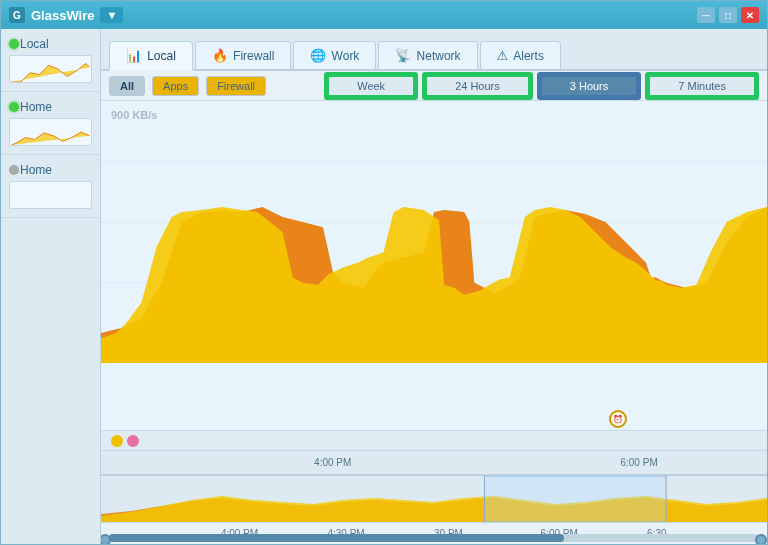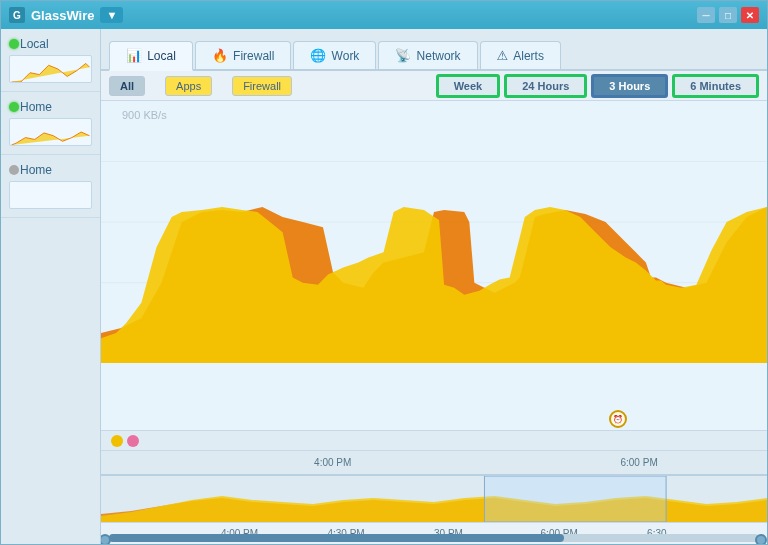--- a/index.html
+++ b/index.html
@@ -158,71 +158,71 @@
       border-bottom: 2px solid #f0f8ff;
       margin-bottom: -2px;
     }
     .tab-icon { font-size: 13px; }
     .sub-bar {
       height: 30px;
       background: #e8f0f8;
       display: flex;
       align-items: center;
       padding: 0 8px;
-      gap: 20px;
+      gap: 7px;
       border-bottom: 1px solid #c8d8e8;
       flex-shrink: 0;
     }
     .sub-btn {
       padding: 3px 10px;
       border: 1px solid #b8c8d8;
       border-radius: 3px;
       cursor: pointer;
       font-size: 11px;
-      background: #fde047;
+      background: #eab308;
       color: #446688;
     }
     .sub-btn.active {
       background: #b8ccd8;
       color: #224466;
       font-weight: bold;
     }
     .time-controls {
       margin-left: auto;
       display: flex;
       align-items: center;
       gap: 4px;
     }
     .time-btn {
-      padding: 3px 15px;
-      border: 3px solid #22c55e;
+      padding: 3px 28px;
+      border: 5px solid #22c55e;
       border-radius: 3px;
       cursor: pointer;
       font-size: 11px;
       background: #ddeaf2;
       color: #446688;
-      font-weight: bold;
     }
     .time-btn.active {
       background: #5588aa;
       color: white;
       border-color: #4477aa;
     }
     .graph-container {
       flex: 1;
       position: relative;
       background: #e8f4fc;
       overflow: hidden;
     }
     .graph-label {
       position: absolute;
       top: 8px;
-      left: 21px;
+      left: 10px;
       color: #aabbc8;
       font-size: 11px;
+      font-weight: bold;
     }
     .main-chart {
       position: absolute;
       top: 0;
       left: 0;
       right: 0;
       bottom: 0;
     }
     .timeline-labels {
       position: absolute;
@@ -423,21 +423,21 @@
       </div>
 
       <div class="sub-bar">
         <button class="sub-btn active">All</button>
         <button class="sub-btn">Apps</button>
         <button class="sub-btn">Firewall</button>
         <div class="time-controls">
           <button class="time-btn">Week</button>
           <button class="time-btn">24 Hours</button>
           <button class="time-btn active">3 Hours</button>
-          <button class="time-btn">6 Minutes</button>
+          <button class="time-btn">7 Minutes</button>
         </div>
       </div>
 
       <div class="graph-container">
         <span class="graph-label">900 KB/s</span>
         <svg class="main-chart" viewBox="0 0 660 260" preserveAspectRatio="none">
 
           <line x1="0" y1="60" x2="660" y2="60" stroke="#d0e4f0" stroke-width="0.5"></line>
           <line x1="0" y1="120" x2="660" y2="120" stroke="#d0e4f0" stroke-width="0.5"></line>
           <line x1="0" y1="180" x2="660" y2="180" stroke="#d0e4f0" stroke-width="0.5"></line>

